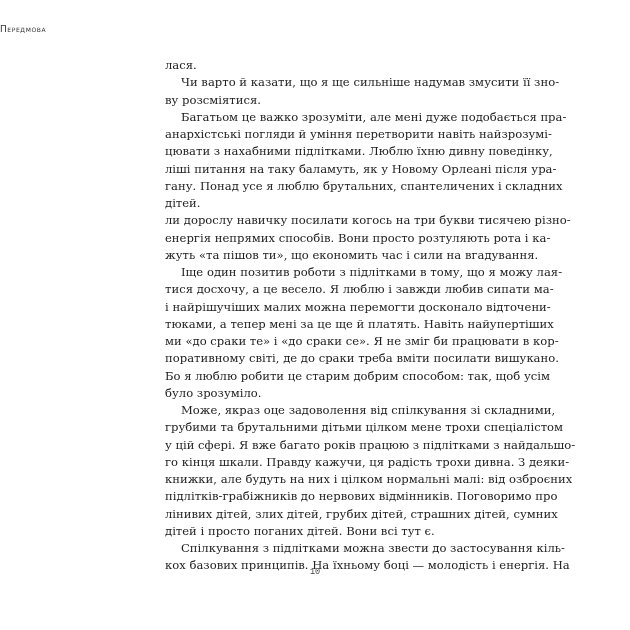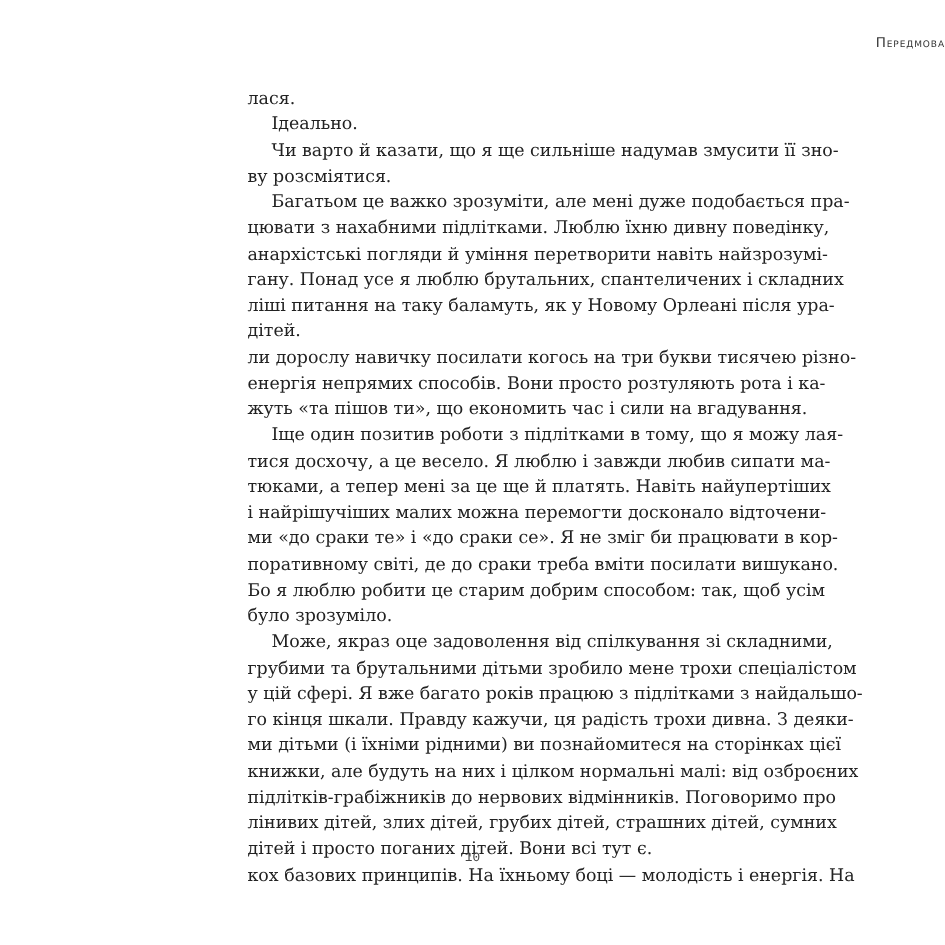--- a/index.html
+++ b/index.html
@@ -1,21 +1,21 @@
 <!DOCTYPE html>
 <html><head>
 <meta charset="utf-8">
 <style>
   html, body { margin:0; padding:0; background:#ffffff; }
   body { width:630px; height:630px; position:relative; overflow:hidden; }
   .page {
     position:absolute; left:0; top:0; width:630px; height:630px; background:#ffffff;
   }
   .running-head {
-    position:absolute; top:24px; left:0; width:630px; text-align:right;
+    position:absolute; top:24px; left:0; width:630px; text-align:left;
     font-family:"DejaVu Sans", sans-serif; font-size:9px; letter-spacing:0.6px;
     color:#333; font-variant:small-caps;
   }
   .body-text {
     position:absolute; top:57px; left:165px; width:304px;
     font-family:"DejaVu Serif", serif; font-size:11.6px; line-height:17.25px;
     color:#222; text-align:justify; hyphens:manual;
   }
   .line { display:block; white-space:nowrap; text-align:justify; text-align-last:justify; height:17.25px; overflow:visible; }
   .line.last { text-align-last:left; }
@@ -28,58 +28,55 @@
 </head>
 <body>
 
 <div class="page">
   <div class="running-head">Передмова</div>
   <div class="body-text" id="body">
       <div>
         <span class="line last">лася.</span>
       </div>
       <div>
-        <span class="line indent last">Ідеально.</span>
-      </div>
-      <div>
         <span class="line indent">Чи варто й казати, що я ще сильніше надумав змусити її зно-</span>
         <span class="line last">ву розсміятися.</span>
       </div>
       <div>
         <span class="line indent">Багатьом це важко зрозуміти, але мені дуже подобається пра-</span>
+        <span class="line">анархістські погляди й уміння перетворити навіть найзрозумі-</span>
         <span class="line">цювати з нахабними підлітками. Люблю їхню дивну поведінку,</span>
-        <span class="line">анархістські погляди й уміння перетворити навіть найзрозумі-</span>
+        <span class="line">ліші питання на таку баламуть, як у Новому Орлеані після ура-</span>
         <span class="line">гану. Понад усе я люблю брутальних, спантеличених і складних</span>
-        <span class="line">ліші питання на таку баламуть, як у Новому Орлеані після ура-</span>
         <span class="line last">дітей.</span>
       </div>
       <div>
         <span class="line">ли дорослу навичку посилати когось на три букви тисячею різно-</span>
         <span class="line">енергія непрямих способів. Вони просто розтуляють рота і ка-</span>
         <span class="line last">жуть «та пішов ти», що економить час і сили на вгадування.</span>
       </div>
       <div>
         <span class="line indent">Іще один позитив роботи з підлітками в тому, що я можу лая-</span>
         <span class="line">тися досхочу, а це весело. Я люблю і завжди любив сипати ма-</span>
+        <span class="line">і найрішучіших малих можна перемогти досконало відточени-</span>
         <span class="line">тюками, а тепер мені за це ще й платять. Навіть найупертіших</span>
-        <span class="line">і найрішучіших малих можна перемогти досконало відточени-</span>
         <span class="line">ми «до сраки те» і «до сраки се». Я не зміг би працювати в кор-</span>
         <span class="line">поративному світі, де до сраки треба вміти посилати вишукано.</span>
         <span class="line">Бо я люблю робити це старим добрим способом: так, щоб усім</span>
         <span class="line last">було зрозуміло.</span>
       </div>
       <div>
         <span class="line indent">Може, якраз оце задоволення від спілкування зі складними,</span>
-        <span class="line">грубими та брутальними дітьми зробило мене трохи спеціалістом</span>
+        <span class="line">грубими та брутальними дітьми цілком мене трохи спеціалістом</span>
         <span class="line">у цій сфері. Я вже багато років працюю з підлітками з найдальшо-</span>
         <span class="line">го кінця шкали. Правду кажучи, ця радість трохи дивна. З деяки-</span>
-        <span class="line">ми дітьми (і їхніми рідними) ви познайомитеся на сторінках цієї</span>
         <span class="line">книжки, але будуть на них і цілком нормальні малі: від озброєних</span>
         <span class="line">підлітків-грабіжників до нервових відмінників. Поговоримо про</span>
         <span class="line">лінивих дітей, злих дітей, грубих дітей, страшних дітей, сумних</span>
         <span class="line last">дітей і просто поганих дітей. Вони всі тут є.</span>
       </div>
       <div>
+        <span class="line indent">Спілкування з підлітками можна звести до застосування кіль-</span>
         <span class="line">кох базових принципів. На їхньому боці — молодість і енергія. На</span>
       </div>
     </div>
   <div class="folio">10</div>
 </div>
 
 </body></html>

